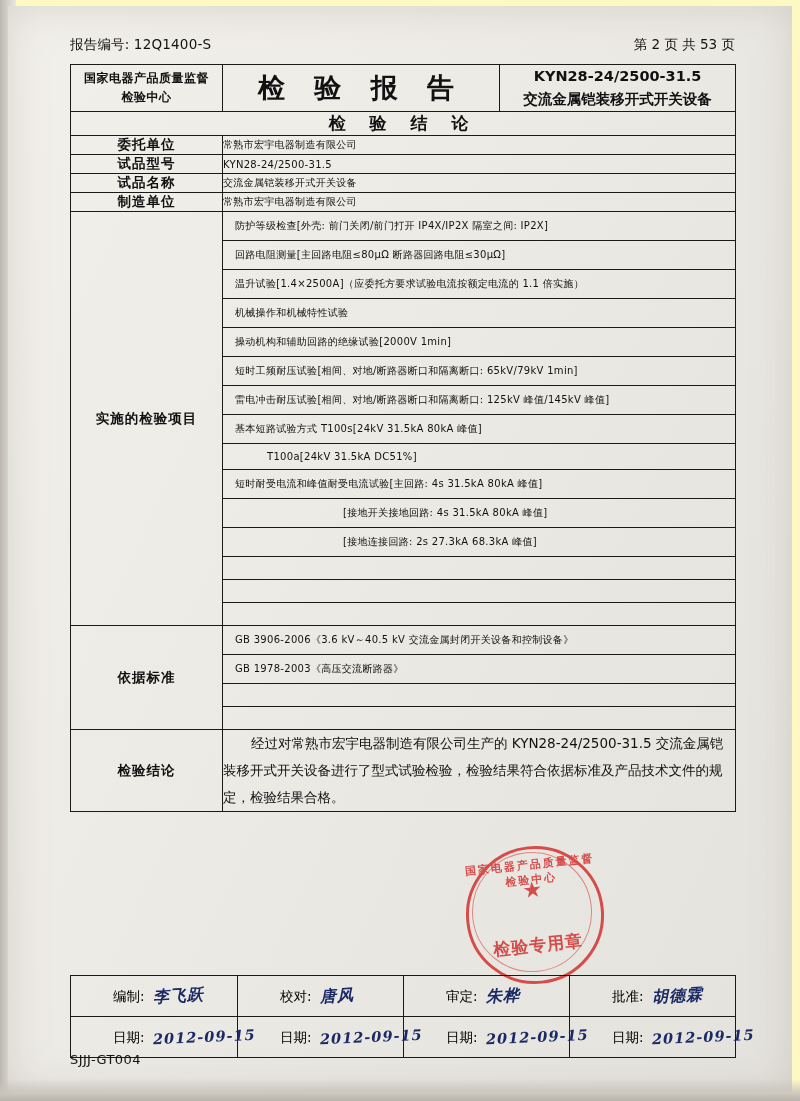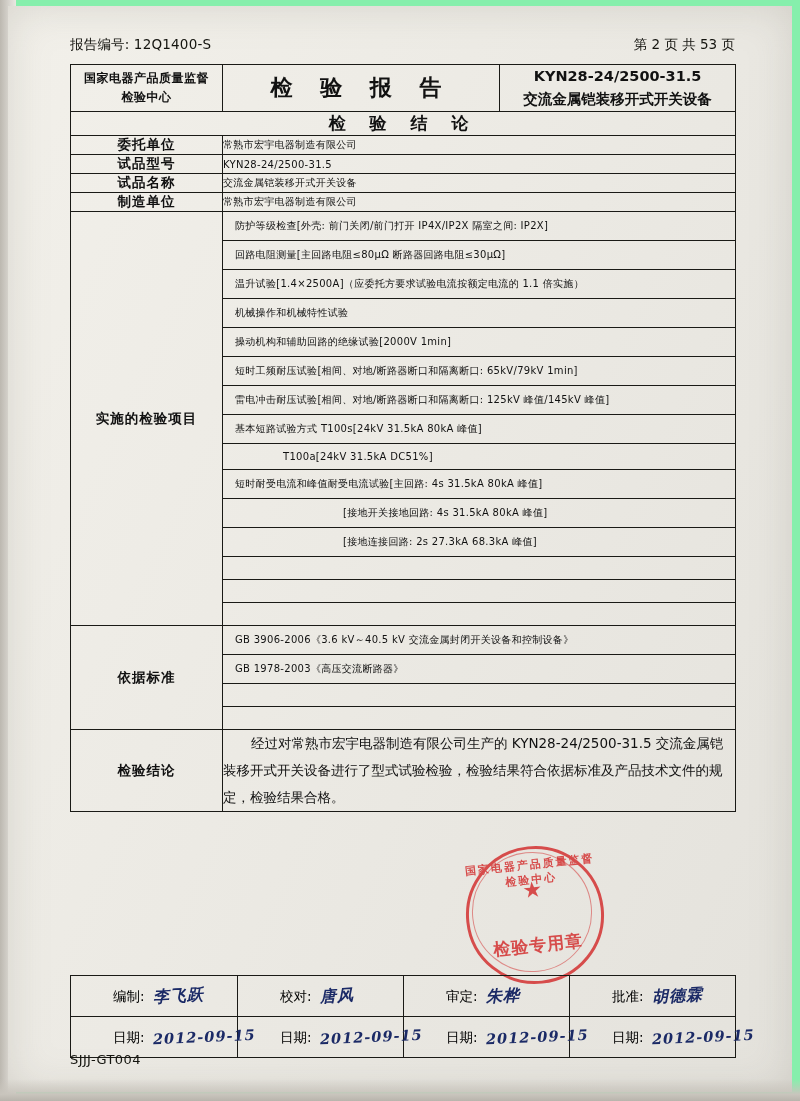--- a/index.html
+++ b/index.html
@@ -7,21 +7,21 @@
     padding: 0;
     background: #d8d5cf;
   }
   body {
     font-family: "DejaVu Sans", "Liberation Sans", sans-serif;
   }
   .page {
     position: relative;
     width: 800px;
     height: 1101px;
-    background: #86efac;
+    background: #fef9c3;
     overflow: hidden;
   }
   
   .paper {
     position: absolute;
     left: 8px; top: 6px;
     width: 784px; height: 1086px;
     background: linear-gradient(115deg,#f2f0ea 0%, #eceae4 45%, #e4e2dc 100%);
     box-shadow: inset 0 0 40px rgba(140,135,125,0.25);
   }
@@ -64,21 +64,21 @@
 
   .org {
     text-align: center;
     font-size: 12px;
     line-height: 1.6;
     font-weight: bold;
     letter-spacing: 0.5px;
   }
   .title-main {
     text-align: center;
-    font-size: 22px;
+    font-size: 27px;
     font-weight: bold;
     letter-spacing: 10px;
   }
   .product {
     text-align: center;
     font-size: 14.5px;
     line-height: 1.6;
     font-weight: bold;
   }
   .section-title {
@@ -93,21 +93,21 @@
     font-size: 13.5px;
     font-weight: bold;
     letter-spacing: 1px;
   }
   .val {
     font-size: 10px;
     padding: 5px 12px;
     letter-spacing: 0.3px;
   }
   .val.tall { padding: 7px 12px; }
-  .val.indent1 { padding-left: 60px; }
+  .val.indent1 { padding-left: 44px; }
   .val.indent2 { padding-left: 120px; }
   .blankrow td { height: 22px; }
 
   .concl {
     font-size: 13.5px;
     line-height: 2.0;
     padding: 14px 26px 16px 26px;
     text-indent: 28px;
     position: relative;
   }

